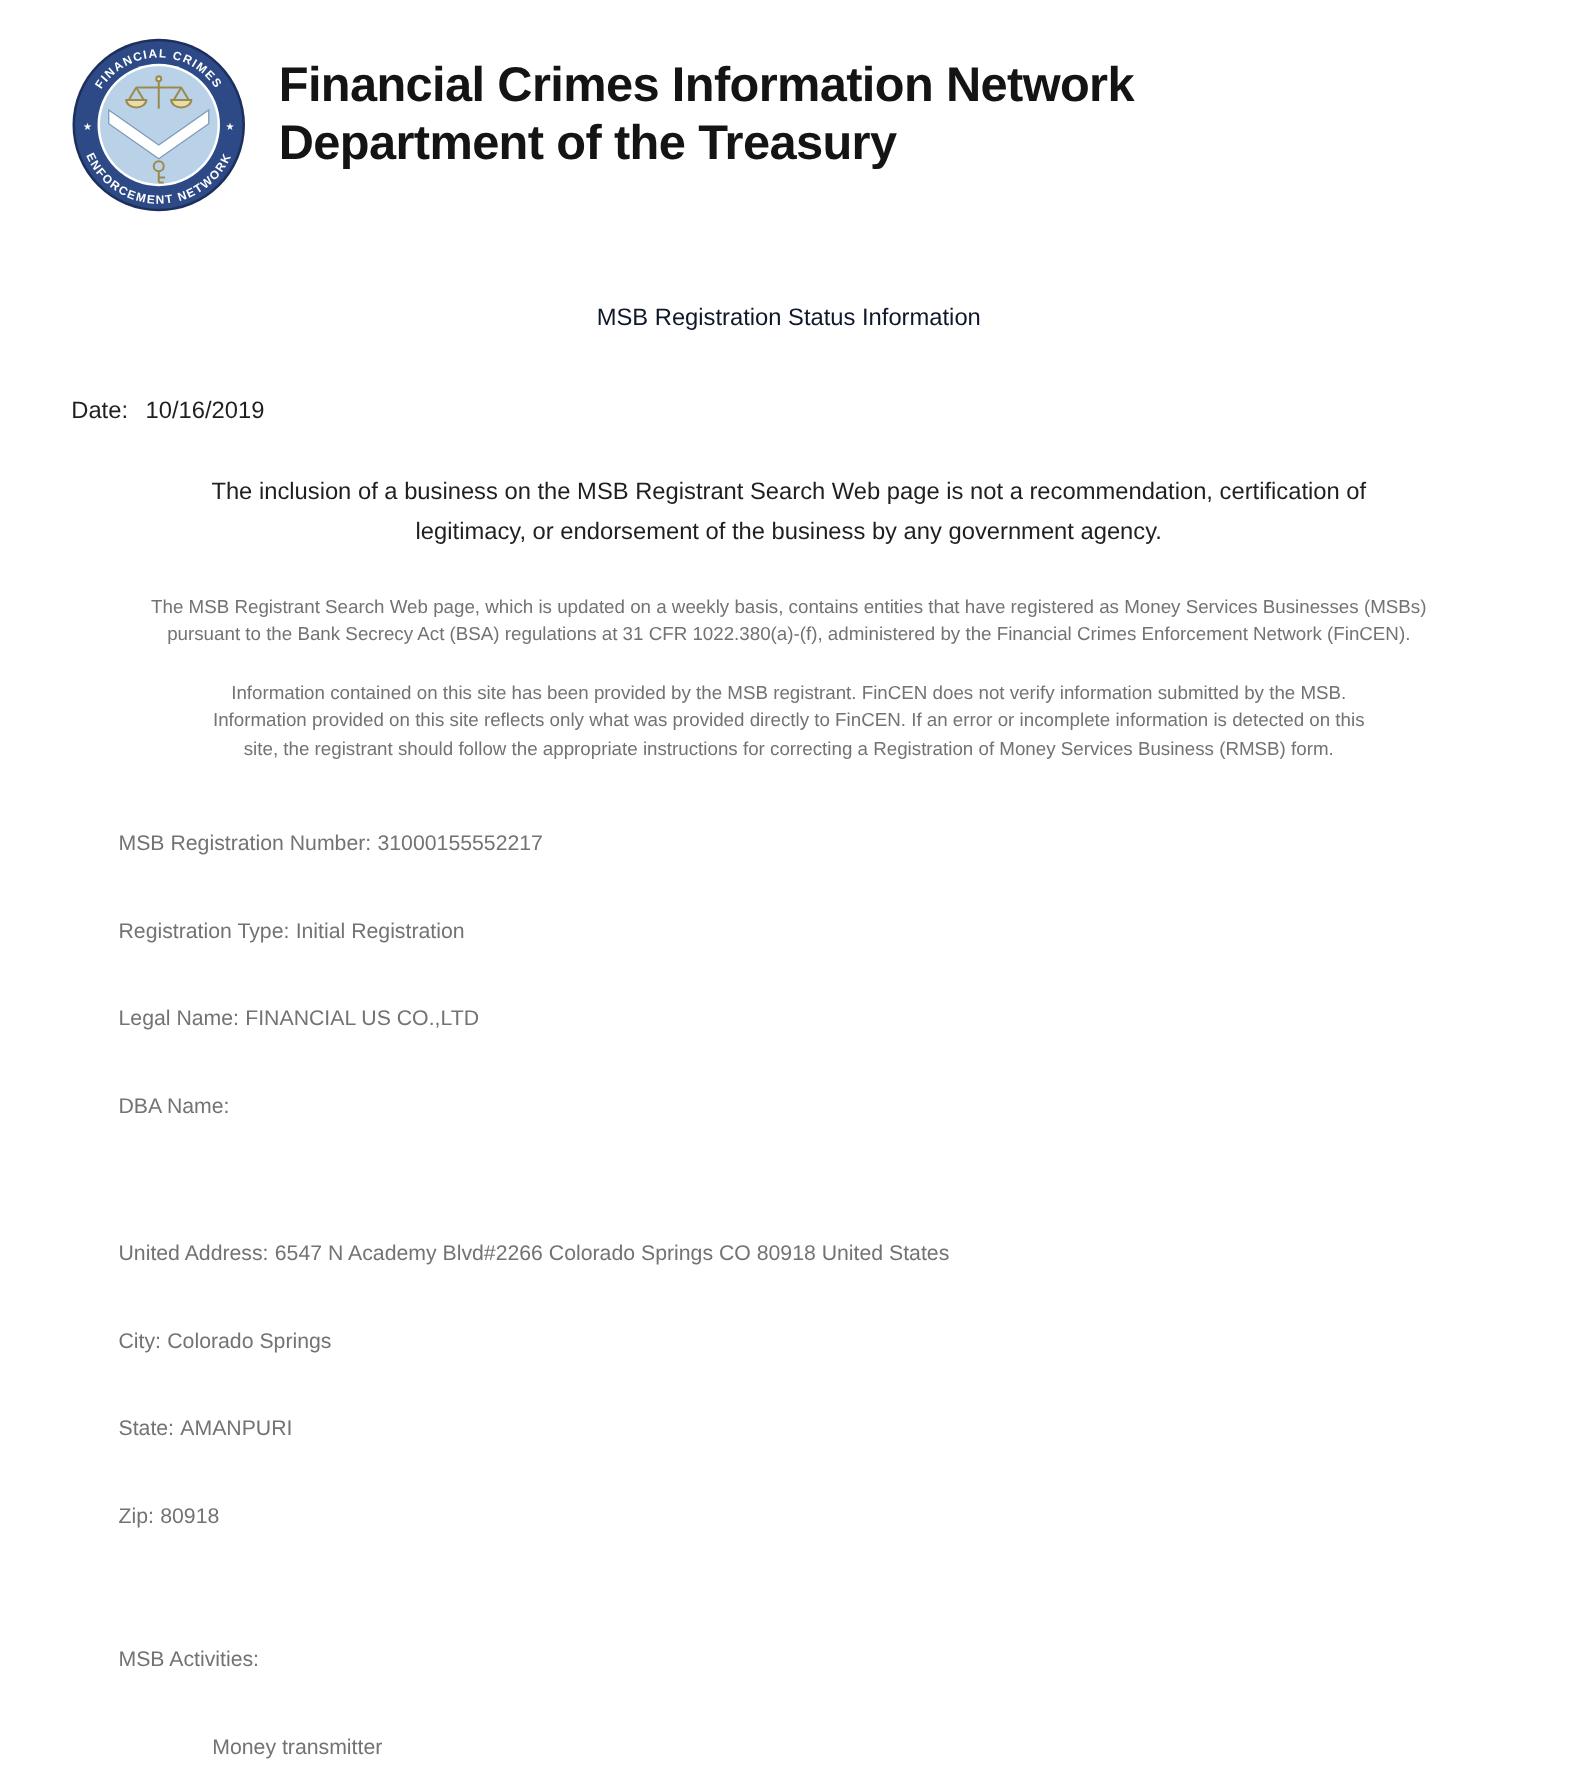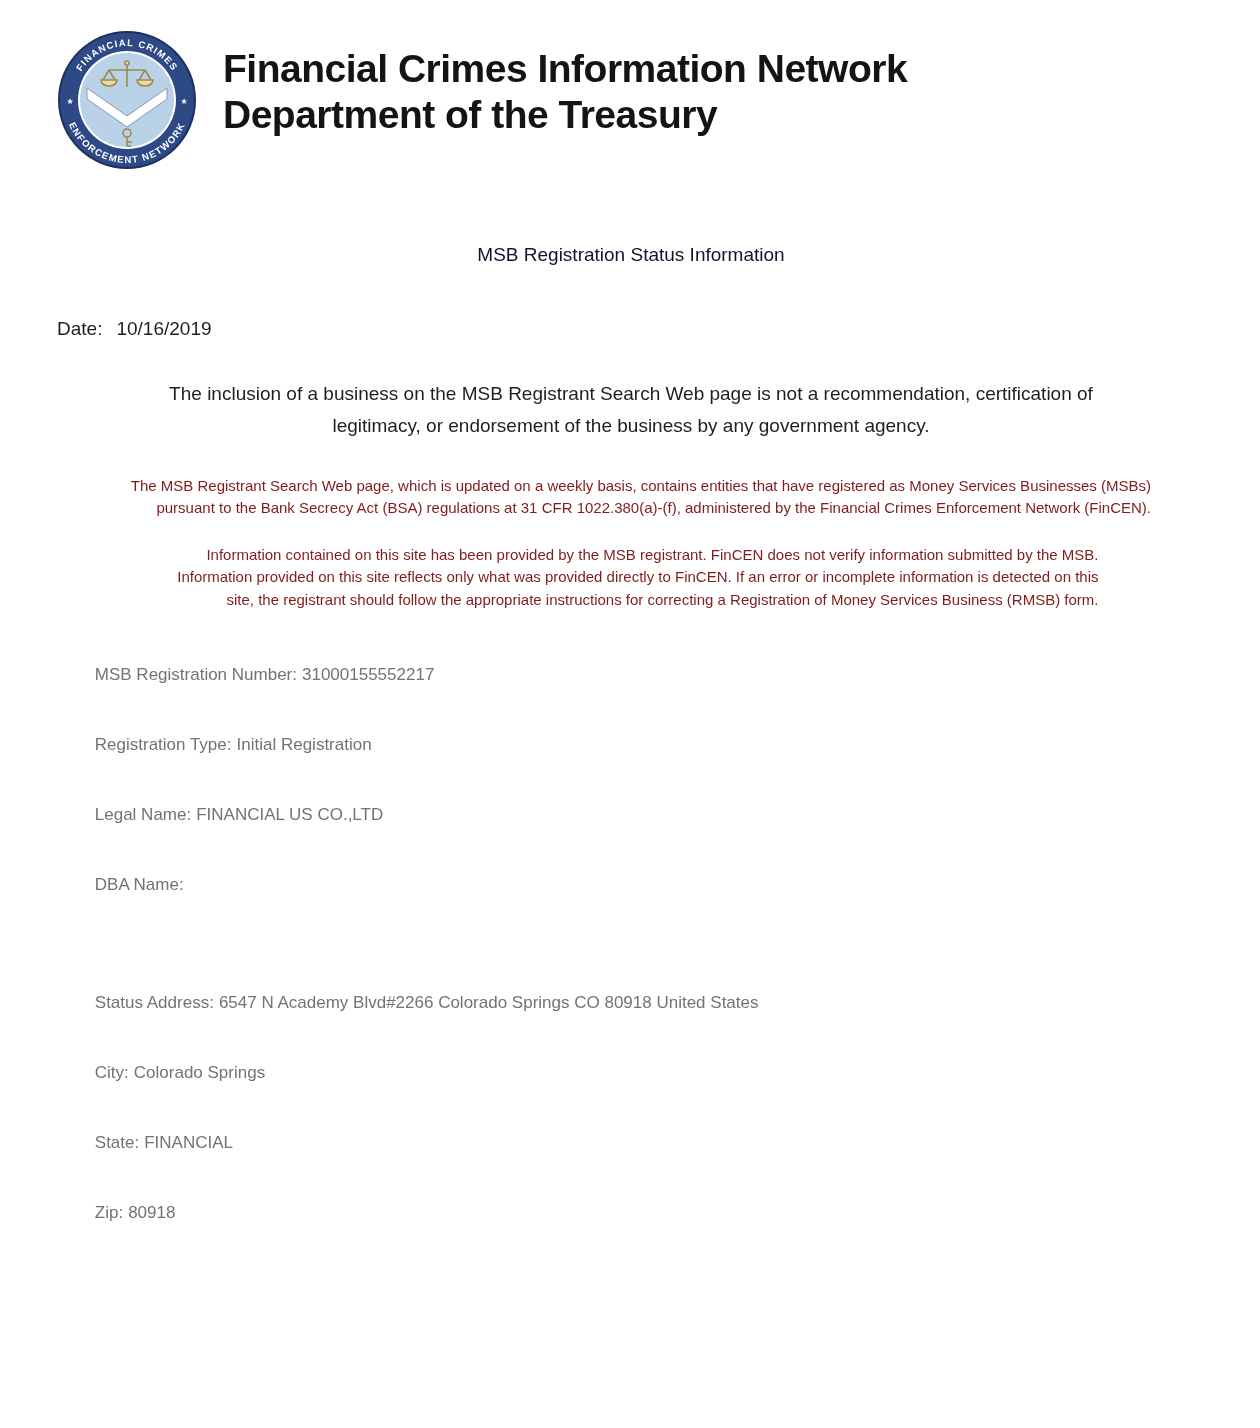--- a/index.html
+++ b/index.html
@@ -41,24 +41,24 @@
   .date-row .val { margin-left:14px; }
   .disclaimer {
     margin:38px auto 0 auto;
     max-width:950px;
     text-align:center;
     font-size:19px;
     line-height:1.7;
     color:#1f1f1f;
   }
   .note {
-    text-align:right;
+    text-align:center;
     font-size:15px;
     line-height:1.5;
-    color:#7f1d1d;
+    color:#737373;
   }
   .note-1 { margin:32px auto 0 auto; max-width:1040px; }
   .note-2 { margin:24px auto 0 auto; max-width:935px; }
   .fields { font-size:17px; color:#737373; }
   .row { line-height:20px; margin-bottom:10px; white-space:pre-wrap; }
   .row .lbl { margin-right:5px; }
   .indent { margin-left:75px; }
   .sec-registration { margin-top:34px; }
   .sec-address { margin-top:58px; }
   .sec-activities { margin-top:55px; }
@@ -137,28 +137,37 @@
       <div class="row">
         <span class="lbl">Legal Name:</span><span class="val">FINANCIAL US CO.,LTD</span>
       </div>
       <div class="row">
         <span class="lbl">DBA Name:</span><span class="val"></span>
       </div>
     </section>
 
     <section class="fields sec-address">
       <div class="row">
-        <span class="lbl">Status Address:</span><span class="val">6547 N Academy Blvd#2266 Colorado Springs CO 80918 United States</span>
+        <span class="lbl">United Address:</span><span class="val">6547 N Academy Blvd#2266 Colorado Springs CO 80918 United States</span>
       </div>
       <div class="row">
         <span class="lbl">City:</span><span class="val">Colorado Springs</span>
       </div>
       <div class="row">
-        <span class="lbl">State:</span><span class="val">FINANCIAL</span>
+        <span class="lbl">State:</span><span class="val">AMANPURI</span>
       </div>
       <div class="row">
         <span class="lbl">Zip:</span><span class="val">80918</span>
       </div>
     </section>
 
+    <section class="fields sec-activities">
+      <div class="row">
+        <span class="lbl">MSB Activities:</span>
+      </div>
+      <div class="row indent">
+        <span>Money transmitter</span>
+      </div>
+
+    </section>
 
   </main>
 </div>
 
 </body></html>

